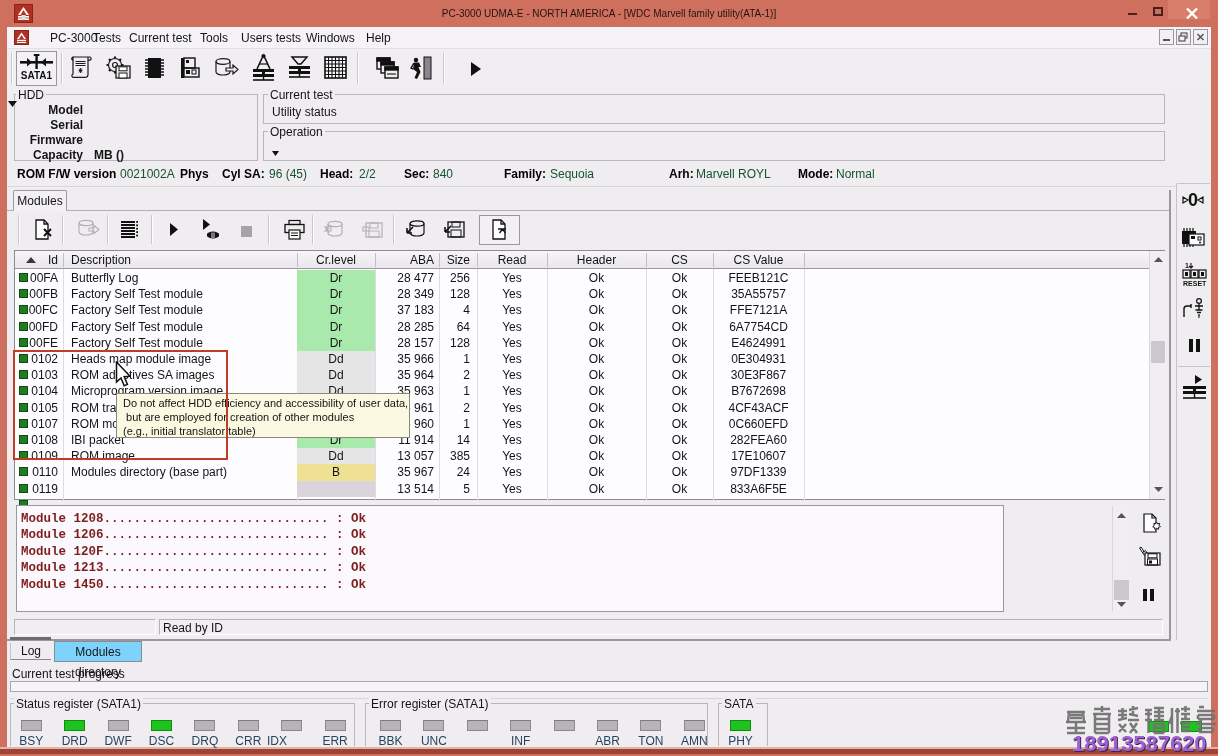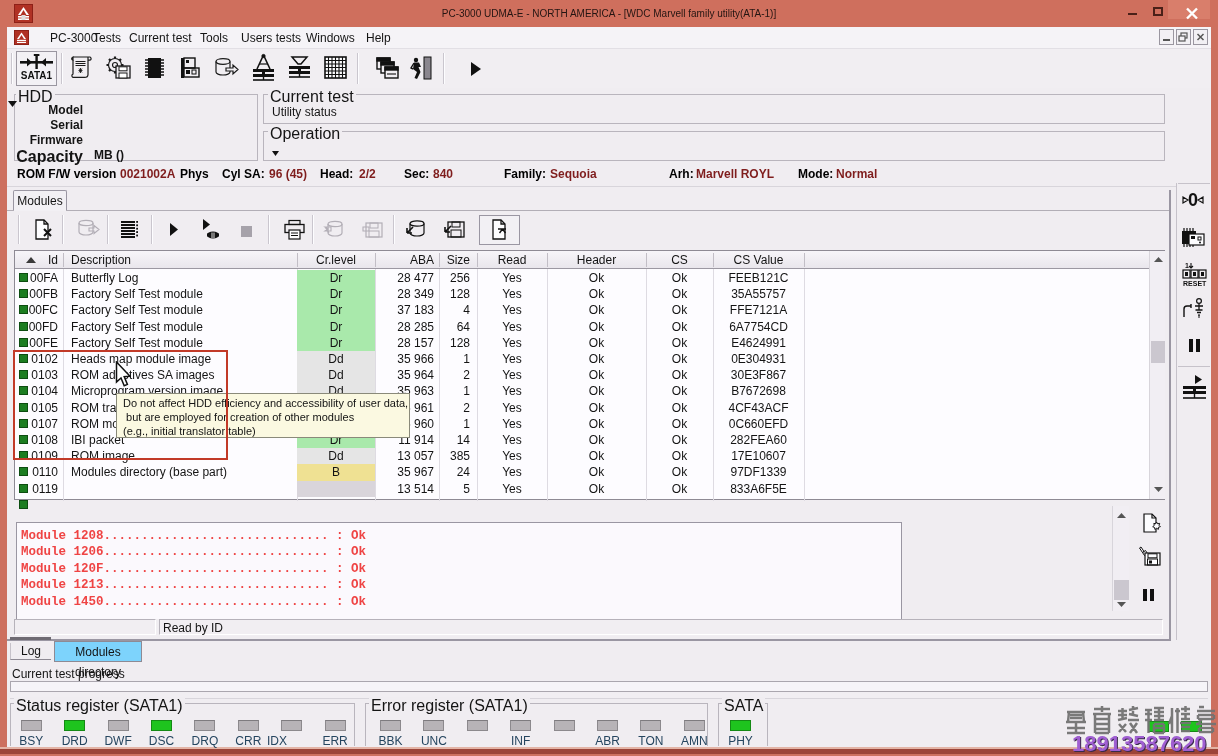--- a/index.html
+++ b/index.html
@@ -1,26 +1,26 @@
 <!DOCTYPE html>
 <html><head>
 <meta charset="utf-8">
 <style>
   * { margin:0; padding:0; box-sizing:border-box; }
   html,body { width:1218px; height:756px; overflow:hidden; }
   body { font-family:"Liberation Sans", sans-serif; background:#f0edf1; position:relative; }
   .abs { position:absolute; }
   .b { font-weight:bold; }
-  .blue { color:#7f1d1d;font-weight:bold; }
+  .blue { color:#14532d; }
   svg { display:block; }
   .led { position:absolute; width:21px; height:11px; background:#b7b3b7; border:1px solid #8c898d; border-top-color:#7e7b7f; }
   .led.on { background:#1ec41e; border-color:#148a14; }
   .ledlab { position:absolute; font-size:12px; color:#25455f; text-align:center; width:40px; }
   .gbox { position:absolute; border:1px solid #bcb8c0; }
-  .glab { position:absolute; background:#f0edf1; font-size:16px; color:#141414; padding:0 2px; }
+  .glab { position:absolute; background:#f0edf1; font-size:12px; color:#141414; padding:0 2px; }
   .tsep { position:absolute; width:2px; border-left:1px solid #cac6ce; border-right:1px solid #fdfdff; }
 </style>
 </head>
 <body>
 
 <div class="abs" style="left:0;top:0;width:1218px;height:27px;background:#cf6f5d;"></div>
 <div class="abs" style="left:1168px;top:0;width:42px;height:19px;background:#d97e6b;"></div>
 <div class="abs" style="left:14px;top:4px;width:19px;height:19px;background:#b03124;border:1px solid #8d2017;">
   <svg width="17" height="17" viewBox="0 0 17 17">
       <path d="M8.5 2 L14 10 L3 10 Z" fill="#fff"></path>
@@ -196,21 +196,21 @@
 <div class="abs" style="left:7px;top:88px;width:1204px;height:98px;background:#f0edf1;"></div>
 
 <div class="gbox" style="left:14px;top:94px;width:244px;height:67px;border-color:#b9b5bd;"></div>
 <div class="glab" style="left:16px;top:88px;">HDD</div>
 <svg class="abs" style="left:8px;top:101px;" width="9" height="6" viewBox="0 0 9 6">
     <path d="M0 0 L9 0 L4.5 6 Z" fill="#111"></path>
   </svg>
 <div class="abs b" style="left:0px;top:103px;width:83px;text-align:right;font-size:12px;color:#141414;">Model</div>
 <div class="abs b" style="left:0px;top:118px;width:83px;text-align:right;font-size:12px;color:#141414;">Serial</div>
 <div class="abs b" style="left:0px;top:133px;width:83px;text-align:right;font-size:12px;color:#141414;">Firmware</div>
-<div class="abs b" style="left:0px;top:148px;width:83px;text-align:right;font-size:16px;color:#141414;">Capacity</div>
+<div class="abs b" style="left:0px;top:148px;width:83px;text-align:right;font-size:12px;color:#141414;">Capacity</div>
 <div class="abs b" style="left:94px;top:148px;font-size:12px;color:#141414;">MB ()</div>
 
 <div class="gbox" style="left:263px;top:94px;width:902px;height:30px;border-color:#b9b5bd;"></div>
 <div class="glab" style="left:268px;top:88px;">Current test</div>
 <div class="abs" style="left:272px;top:105px;font-size:12px;color:#141414;">Utility status</div>
 
 <div class="gbox" style="left:263px;top:131px;width:902px;height:30px;border-color:#b9b5bd;"></div>
 <div class="glab" style="left:268px;top:125px;">Operation</div>
 <svg class="abs" style="left:272px;top:151px;" width="7" height="5" viewBox="0 0 7 5">
     <path d="M0 0 L7 0 L3.5 5 Z" fill="#111"></path>
@@ -559,21 +559,21 @@
 <div class="abs" style="left:1149px;top:251px;width:16px;height:248px;background:#f1eef3;border-left:1px solid #d8d5db;">
  <svg style="position:absolute;left:4px;top:6px;" width="9" height="5" viewBox="0 0 9 5">
       <path d="M4.5 0 L9 5 L0 5 Z" fill="#555"></path>
     </svg>
  <div style="position:absolute;left:1px;top:90px;width:14px;height:22px;background:#cbc7cf;"></div>
  <svg style="position:absolute;left:4px;top:236px;" width="9" height="5" viewBox="0 0 9 5">
       <path d="M0 0 L9 0 L4.5 5 Z" fill="#555"></path>
     </svg>
 </div>
 
-<div class="abs" style="left:16px;top:522px;width:886px;height:107px;background:#fbf9fd;border:1px solid #9a96a2;font-family:'Liberation Mono',monospace;font-size:12.5px;font-weight:bold;color:#ef4444;">
+<div class="abs" style="left:16px;top:505px;width:988px;height:107px;background:#fbf9fd;border:1px solid #9a96a2;font-family:'Liberation Mono',monospace;font-size:12.5px;font-weight:bold;color:#7f1d1d;">
  <div style="position:absolute;left:4px;top:5px;line-height:16.4px;white-space:pre;">Module 1208.............................. : Ok
 Module 1206.............................. : Ok
 Module 120F.............................. : Ok
 Module 1213.............................. : Ok
 Module 1450.............................. : Ok</div>
 </div>
 
 <div class="abs" style="left:1112px;top:506px;width:17px;height:105px;background:#f1eef3;border-left:1px solid #d8d5db;">
  <svg style="position:absolute;left:4px;top:7px;" width="9" height="5" viewBox="0 0 9 5">
       <path d="M4.5 0 L9 5 L0 5 Z" fill="#555"></path>

